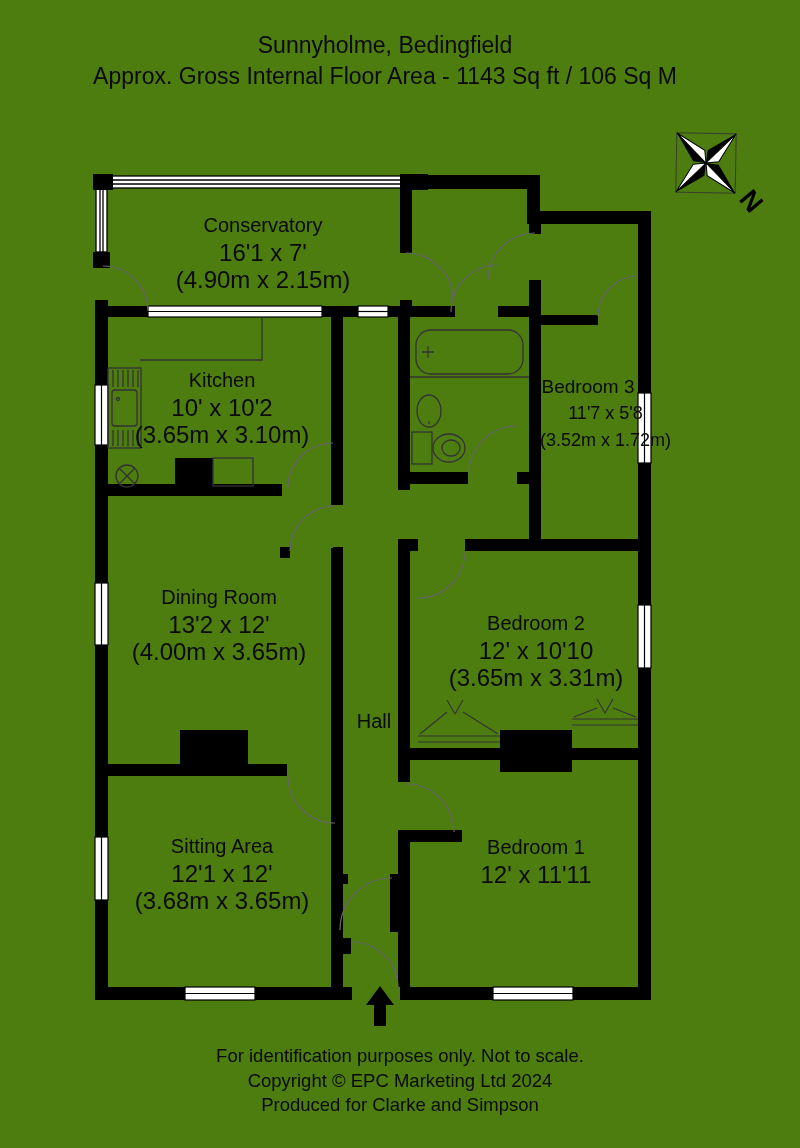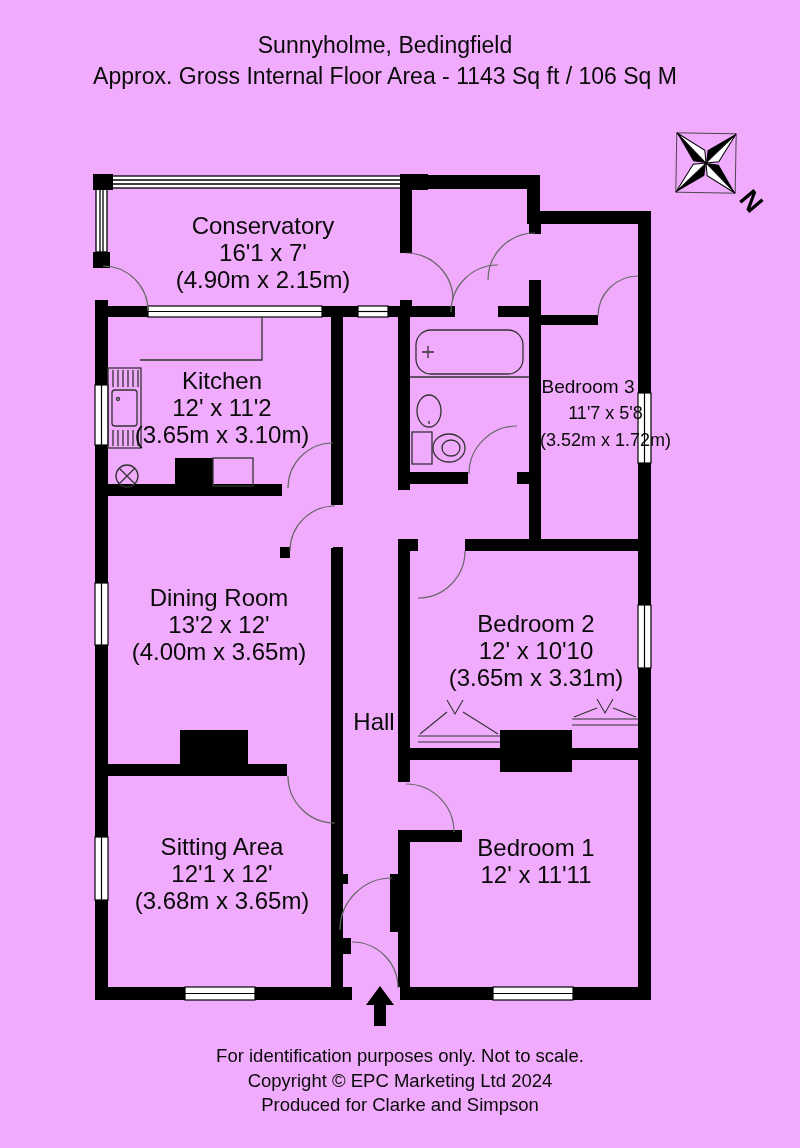--- a/index.html
+++ b/index.html
@@ -1,23 +1,23 @@
 <!DOCTYPE html>
 <html><head>
 <meta charset="utf-8">
 <style>
   html,body{margin:0;padding:0;background:#fff;}
-  #page{position:relative;width:800px;height:1148px;background:#f0abfc;overflow:hidden;
+  #page{position:relative;width:800px;height:1148px;background:#4d7c0f;overflow:hidden;
         font-family:"Liberation Sans",sans-serif;color:#000;}
   #plan-svg{position:absolute;left:0;top:0;}
   .title{position:absolute;left:385px;top:30px;transform:translateX(-50%);
          text-align:center;white-space:nowrap;font-size:23px;line-height:31px;color:#0a0a0a;}
   .room-label{position:absolute;transform:translateX(-50%);text-align:center;
               white-space:nowrap;line-height:27px;color:#0a0a0a;}
-  .room-label .name{font-size:24px;}
+  .room-label .name{font-size:20px;}
   .room-label .dims{font-size:24px;}
   .small .name{font-size:19px;}
   .small .dims{font-size:18px;margin-left:35px;}
   .footer{position:absolute;left:400px;top:1044px;transform:translateX(-50%);
           text-align:center;white-space:nowrap;font-size:18.5px;line-height:24.5px;color:#0a0a0a;}
   .north{position:absolute;left:741px;top:186px;font-size:27px;font-weight:bold;
          transform:rotate(50deg);color:#000;}
 </style>
 </head>
 <body>
@@ -212,21 +212,21 @@
   </svg>
 
   <div class="room-label" style="left:263px;top:212px">
     <div class="name">Conservatory</div>
     <div class="dims">16'1 x 7'</div>
     <div class="dims">(4.90m x 2.15m)</div>
   </div>
 
   <div class="room-label" style="left:222px;top:367px">
     <div class="name">Kitchen</div>
-    <div class="dims">12' x 11'2</div>
+    <div class="dims">10' x 10'2</div>
     <div class="dims">(3.65m x 3.10m)</div>
   </div>
 
   <div class="room-label small" style="left:588px;top:373px">
     <div class="name">Bedroom 3</div>
     <div class="dims">11'7 x 5'8</div>
     <div class="dims">(3.52m x 1.72m)</div>
   </div>
 
   <div class="room-label" style="left:219px;top:584px">

